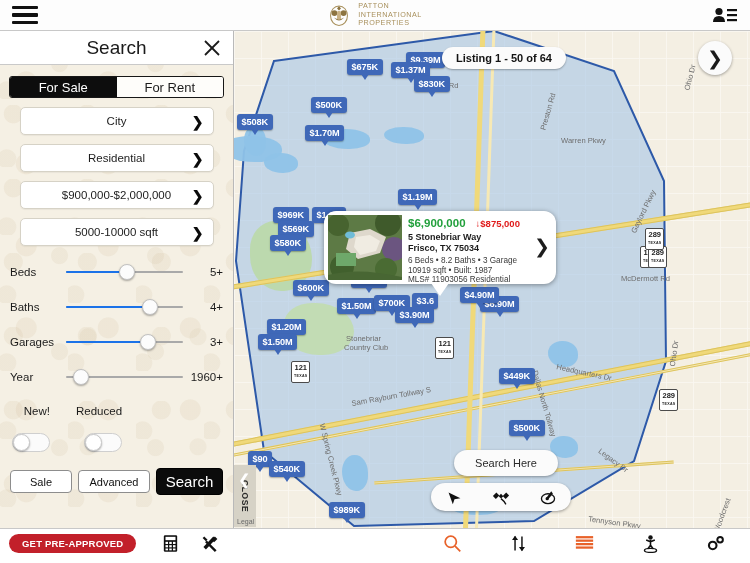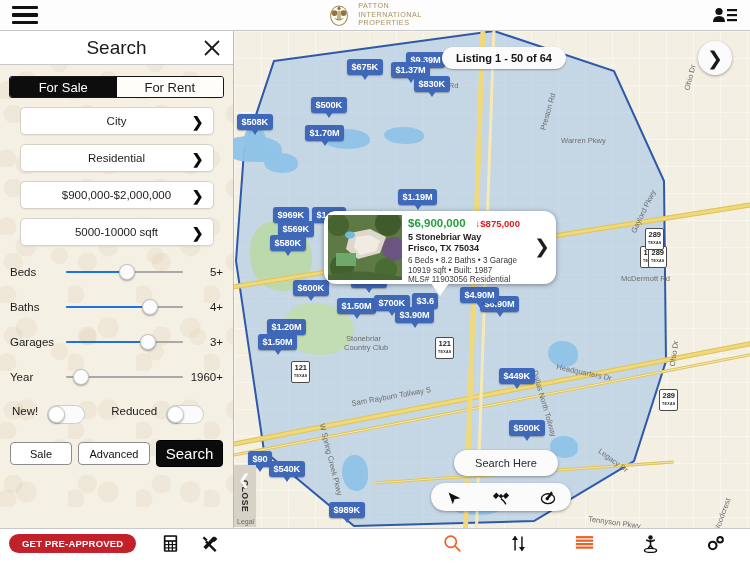--- a/index.html
+++ b/index.html
@@ -65,21 +65,21 @@
   .srow { display: flex; align-items: center; height: 26px; margin-bottom: 9px; padding: 0 10px; }
   .slabel { width: 56px; font-size: 11.5px; color: #1b1b1b; }
   .strack { position: relative; flex: 1; height: 22px; margin-right: 4px; }
   .strack .bar { position: absolute; top: 10px; left: 0; right: 0; height: 2px; background: #a9a9a9; border-radius: 2px; }
   .strack .fill { position: absolute; top: 10px; left: 0; height: 2px; background: #1b72e8; border-radius: 2px; }
   .knob { position: absolute; top: 3px; width: 16px; height: 16px; border-radius: 50%;
     background: #fcfcfc; border: .5px solid #c2c2c2; box-shadow: 0 1px 2px rgba(0,0,0,.32); cursor: pointer; }
   .sval { width: 36px; text-align: right; font-size: 11.5px; color: #1b1b1b; }
 
   .toggles { display: flex; align-items: center; padding: 6px 12px 0 12px; gap: 10px; }
-  .tg { display: flex; align-items: flex-start; gap: 9px; }
+  .tg { display: flex; align-items: flex-end; gap: 16px; flex-direction: column; }
   .tg span { font-size: 11.5px; color: #1b1b1b; }
   .switch { position: relative; width: 38px; height: 19px; border-radius: 10px;
     background: #fbfbfb; border: 1px solid #cfcfcf; cursor: pointer; }
   .switch i { position: absolute; top: 0px; left: 0px; width: 17px; height: 17px;
     border-radius: 50%; background: #fff; border: .5px solid #c8c8c8;
     box-shadow: 0 1px 2px rgba(0,0,0,.3); }
 
   .actions { display: flex; align-items: center; gap: 6px; padding: 16px 10px 0 10px; }
   .btn { height: 23px; border-radius: 4px; display: flex; align-items: center;
     justify-content: center; font-size: 11px; cursor: pointer; }

